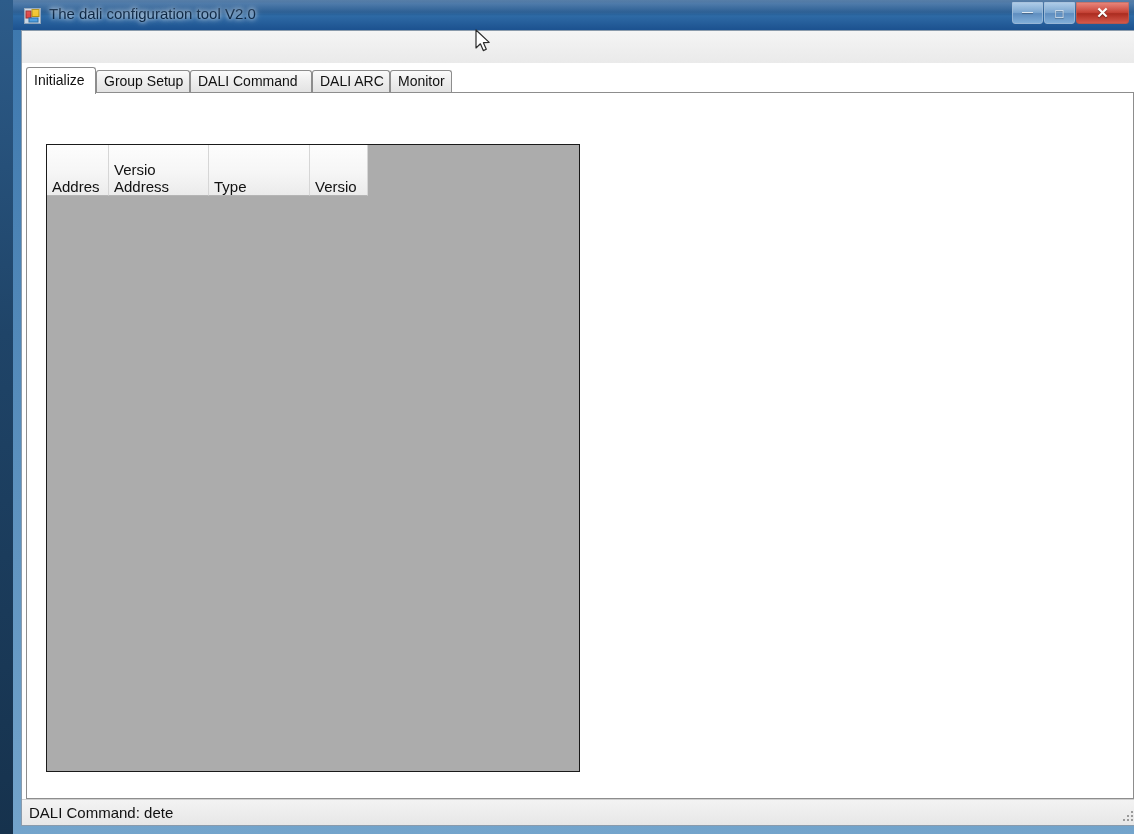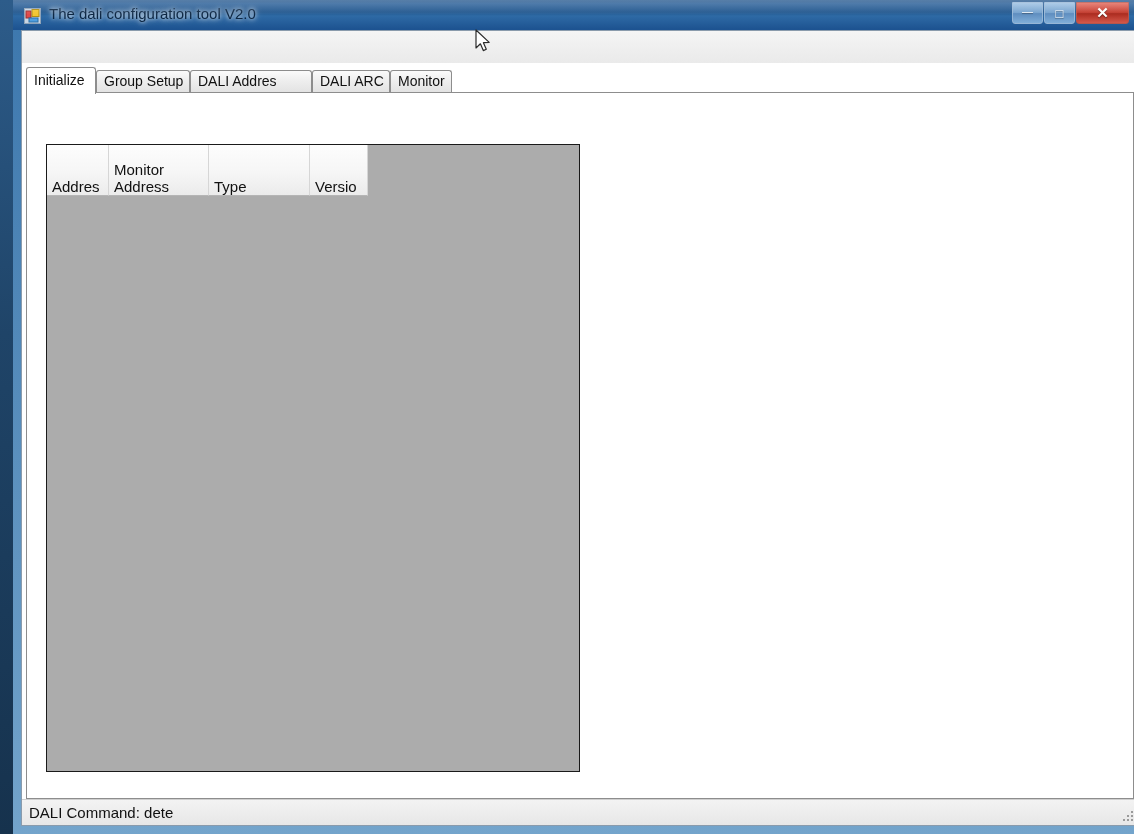--- a/index.html
+++ b/index.html
@@ -299,34 +299,34 @@
     </div>
   </div>
 
   <div id="client">
 
     <div id="toolstrip"></div>
 
     <div id="tabstrip">
         <div class="tab selected" style="left: 0px; width: 70px;"><span>Initialize</span></div>
         <div class="tab" style="left: 70px; width: 94px;"><span>Group Setup</span></div>
-        <div class="tab" style="left: 164px; width: 122px;"><span>DALI Addres</span></div>
+        <div class="tab" style="left: 164px; width: 122px;"><span>DALI Command</span></div>
         <div class="tab" style="left: 286px; width: 78px;"><span>DALI ARC</span></div>
         <div class="tab" style="left: 364px; width: 62px;"><span>Monitor</span></div>
       </div>
     <div id="tabline"></div>
     <div id="tabpage">
 
       <div id="grid">
         <div id="grid-header">
             <div class="gcell" style="width: 62px;">
               <span>Addres</span>
             </div>
             <div class="gcell wrap" style="width: 100px;">
-              <span>Monitor Address</span>
+              <span>Versio Address</span>
             </div>
             <div class="gcell" style="width: 101px;">
               <span>Type</span>
             </div>
             <div class="gcell" style="width: 58px;">
               <span>Versio</span>
             </div>
           </div>
       </div>
 

